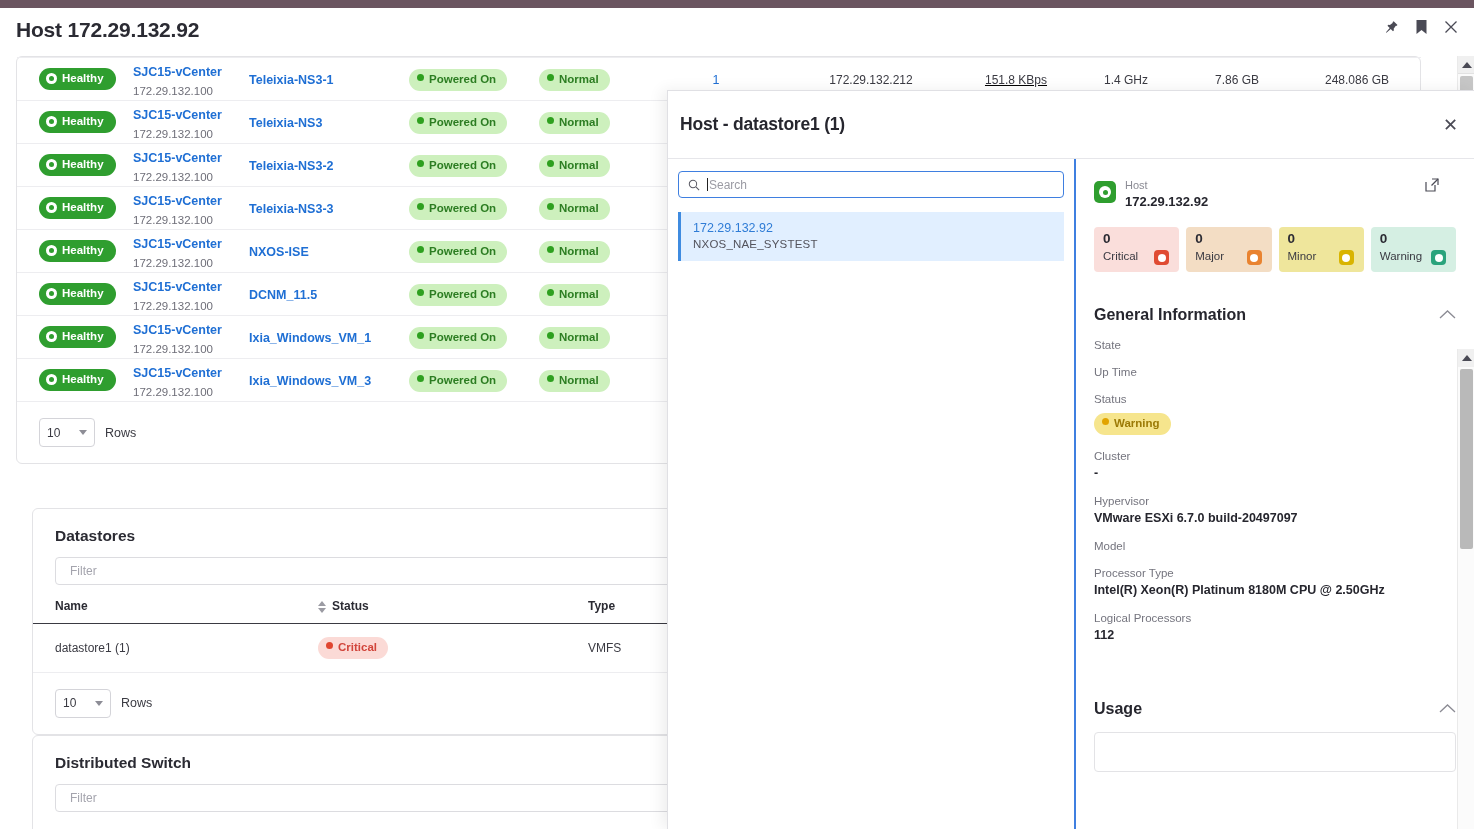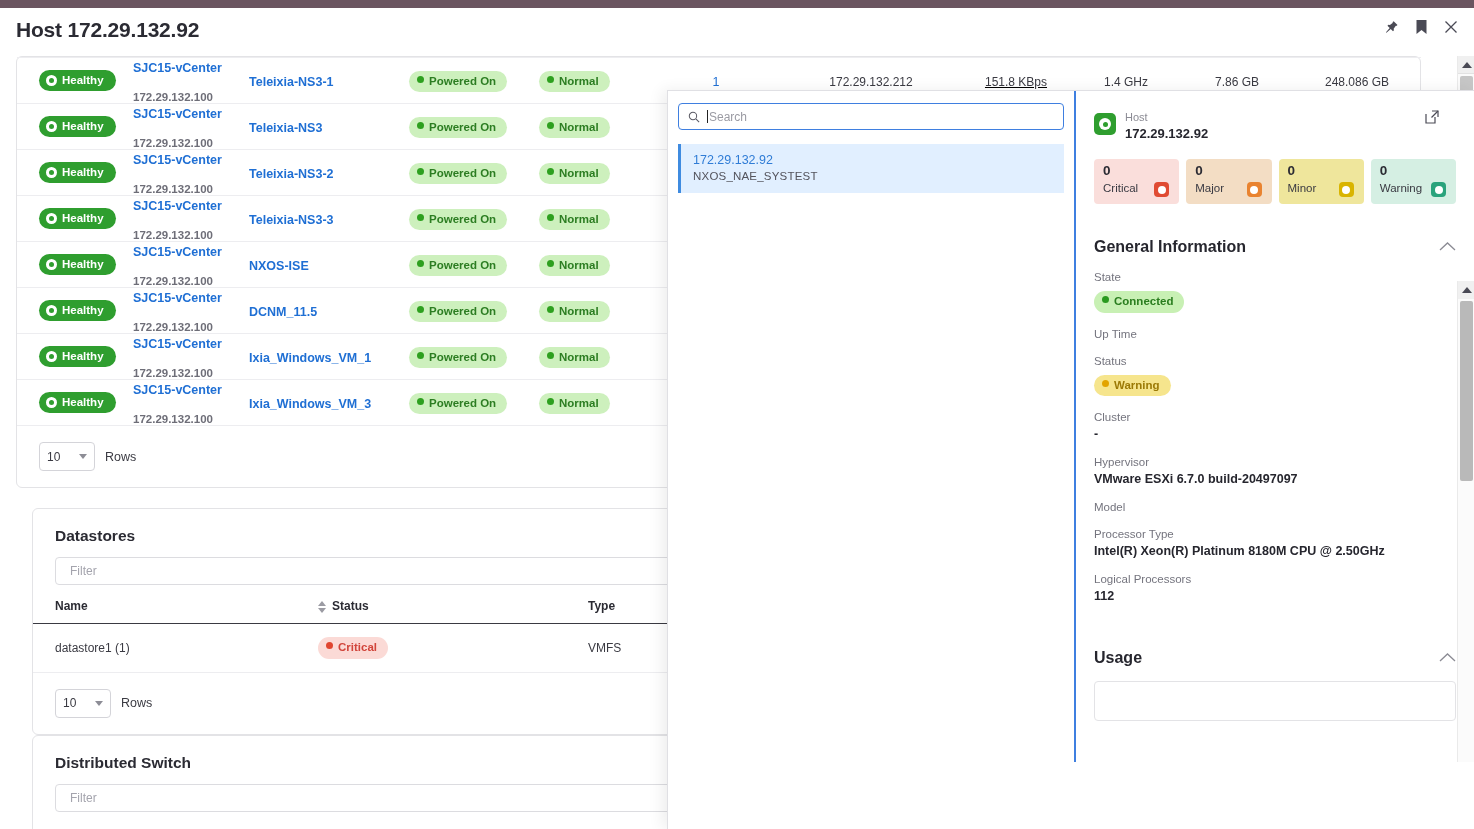--- a/index.html
+++ b/index.html
@@ -85,21 +85,21 @@
   .pill.soft-green { background:#c8f0b4; color:#2a7d1f; }
   .pill.soft-green .dot { width:7px;height:7px;border-radius:50%; background:#2a9a1f; }
   .pill.soft-red { background:#fbdad6; color:#d1453b; font-weight:600; }
   .pill.soft-red .dot { width:7px;height:7px;border-radius:50%; background:#e0452f; }
   .pill.soft-yellow { background:#f6e58d; color:#9c7a06; font-weight:700; }
   .pill.soft-yellow .dot { width:7px;height:7px;border-radius:50%; background:#e2a400; }
   .pill.soft-lgreen { background:#cdf0bd; color:#2c7d22; font-weight:700; }
   .pill.soft-lgreen .dot { width:7px;height:7px;border-radius:50%; background:#2ea01f; }
 
   .lnk { color:#1f6fd4; font-size:12.5px; font-weight:700; text-decoration:none; cursor:pointer;text-align:center; }
-  .sub { color:#6e6e78; font-size:11.5px; margin-top:15px;font-weight:bold; }
+  .sub { color:#6e6e78; font-size:11.5px; margin-top:5px; }
   .cell-txt { font-size:12px; color:#3a3a42; }
   .num-lnk { color:#1f6fd4; font-size:12.5px; cursor:pointer; }
 
   
   .rows-wrap { display:flex; align-items:center; gap:10px; padding:16px 0 16px 22px; }
   .select {
     width:56px; height:29px; border:1px solid #d4d4d9; border-radius:4px; background:#fff;
     display:flex; align-items:center; justify-content:space-between; padding:0 7px;
     font-size:12px; color:#3a3a42; cursor:pointer;
   }
@@ -471,20 +471,24 @@
       <div class="sec-title">Distributed Switch</div>
       <div class="filter-input">
         <span>Filter</span>
       </div>
     </div>
 
   </div>
 
   <div class="panel">
 
+    <div class="panel-head">
+      <span class="panel-title">Host - datastore1 (1)</span>
+      <span class="panel-close">✕</span>
+    </div>
 
     <div class="panel-body">
 
       <div class="panel-list">
         <div class="searchbox">
           <svg width="12" height="12" viewBox="0 0 14 14">
               <circle cx="5.8" cy="5.8" r="4.3" fill="none" stroke="#5a5a64" stroke-width="1.2"></circle>
               <path d="M9.2 9.2 13 13" stroke="#5a5a64" stroke-width="1.2"></path>
             </svg>
           <span class="search-ph"><span class="caret"></span><span>Search</span></span>
@@ -548,26 +552,20 @@
         <div class="sec-h">
           <span class="t">General Information</span>
           <span class="car">
             <svg width="17" height="11" viewBox="0 0 17 11">
                 <path d="M1 9 8.5 2 16 9" fill="none" stroke="#8b8b94" stroke-width="1.3"></path>
               </svg>
           </span>
         </div>
 
         <div class="kv-lbl">State</div>
-        <div class="kv-pill">
-          <span class="pill soft-green">
-              <span class="dot"></span>
-              <span>Connected</span>
-            </span>
-        </div>
 
         <div class="kv-lbl">Up Time</div>
 
         <div class="kv-lbl">Status</div>
         <div class="kv-pill">
           <span class="pill soft-yellow">
               <span class="dot"></span>
               <span>Warning</span>
             </span>
         </div>
@@ -579,21 +577,21 @@
         <div class="kv-val">VMware ESXi 6.7.0 build-20497097</div>
 
         <div class="kv-lbl">Model</div>
 
         <div class="kv-lbl">Processor Type</div>
         <div class="kv-val">Intel(R) Xeon(R) Platinum 8180M CPU @ 2.50GHz</div>
 
         <div class="kv-lbl">Logical Processors</div>
         <div class="kv-val">112</div>
 
-        <div class="sec-h" style="margin-top:46px;">
+        <div class="sec-h" style="margin-top:58px;">
           <span class="t">Usage</span>
           <span class="car">
             <svg width="17" height="11" viewBox="0 0 17 11">
                 <path d="M1 9 8.5 2 16 9" fill="none" stroke="#8b8b94" stroke-width="1.3"></path>
               </svg>
           </span>
         </div>
         <div style="margin-top:14px;height:40px;border:1px solid #e3e3e6;border-radius:4px;"></div>
 
         <div class="p-scroll">

